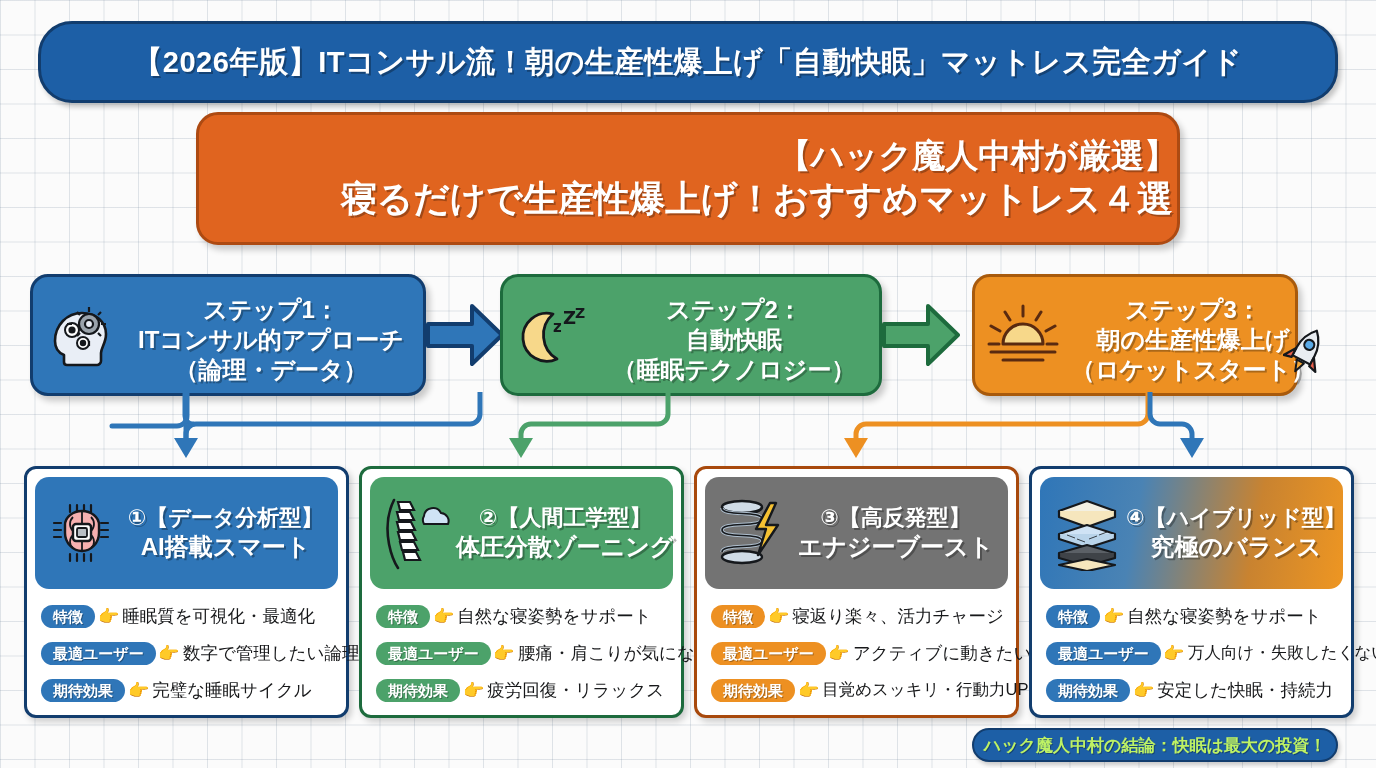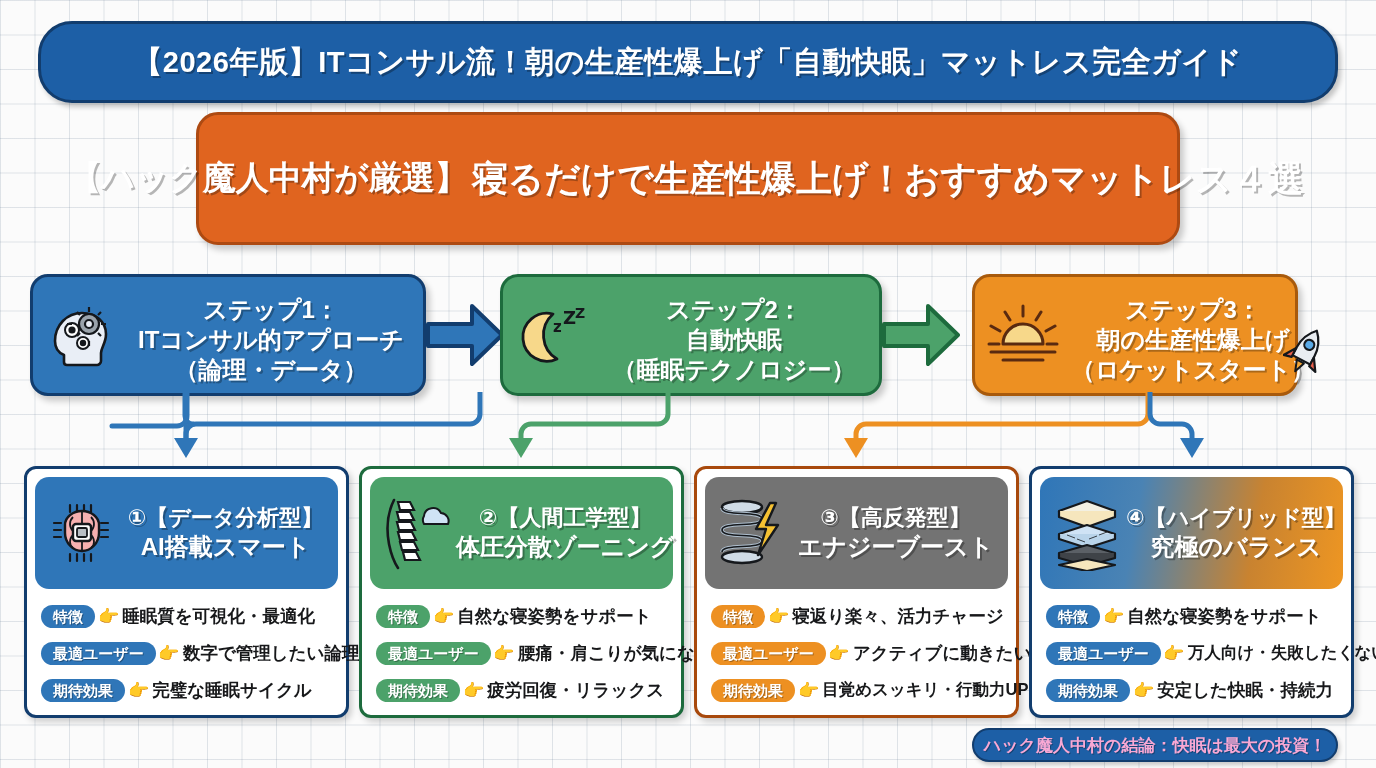--- a/index.html
+++ b/index.html
@@ -26,21 +26,21 @@
   #title-bar .txt{
     color:#fff;font-size:30px;font-weight:bold;letter-spacing:.5px;white-space:nowrap;
     text-shadow:2px 2px 0 rgba(0,0,0,.30);
     transform:scaleX(.97);
   }
 
   
   #headline{
     left:196px;top:112px;width:984px;height:133px;
     background:#e0641f;border:3px solid #ad4a12;border-radius:22px;
-    display:flex;align-items:center;justify-content:center;
+    display:flex;flex-direction:column;align-items:flex-end;justify-content:center;
     box-shadow:4px 5px 6px rgba(0,0,0,.20);
   }
   #headline .l1,#headline .l2{
     color:#fff;font-weight:bold;white-space:nowrap;
     text-shadow:2px 2px 0 rgba(0,0,0,.28);
   }
   #headline .l1{font-size:33px;line-height:1.22;}
   #headline .l2{font-size:36px;line-height:1.22;transform:scaleX(.99);}
 
   
@@ -110,31 +110,31 @@
     color:#fff;font-weight:bold;font-size:15px;white-space:nowrap;
     padding:4px 12px;border-radius:14px;line-height:1;
     text-shadow:1px 1px 0 rgba(0,0,0,.3);
     display:inline-flex;align-items:center;justify-content:center;
   }
   #card-1 .pill{background:#2f76b8;}
   #card-2 .pill{background:#4ca26a;}
   #card-3 .pill{background:#ed9022;}
   #card-4 .pill{background:#2f76b8;}
   .hand{font-size:17px;margin:0 3px;line-height:1;}
-  .rtxt{font-size:17.5px;font-weight:bold;color:#17181a;white-space:nowrap;}
+  .rtxt{font-size:17.5px;font-weight:normal;color:#17181a;white-space:nowrap;}
 
   
   #footer-badge{
     left:972px;top:728px;width:366px;height:34px;
     background:#1d5fa6;border:2px solid #123d6e;border-radius:17px;
     display:flex;align-items:center;justify-content:center;
     box-shadow:2px 3px 4px rgba(0,0,0,.20);
   }
   #footer-badge .txt{
-    color:#f9a8d4;font-weight:bold;font-size:17px;white-space:nowrap;
+    color:#bef264;font-weight:bold;font-size:17px;white-space:nowrap;
     text-shadow:1px 1px 0 rgba(0,0,0,.3);
   }
 </style>
 </head>
 <body>
 
 <div class="stage">
 
   <div class="abs" id="title-bar">
     <span class="txt">【2026年版】ITコンサル流！朝の生産性爆上げ「自動快眠」マットレス完全ガイド</span>

